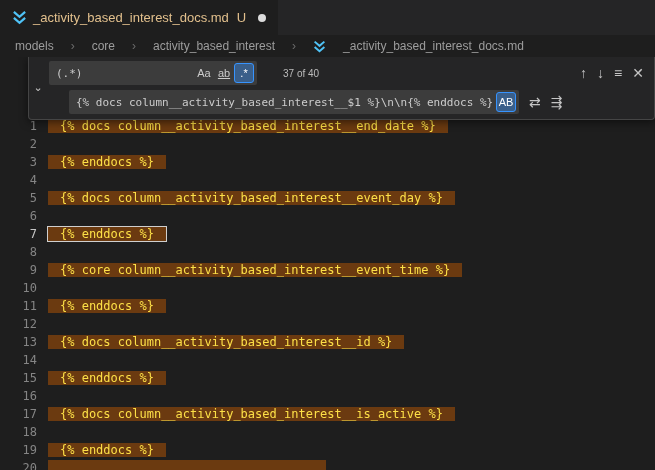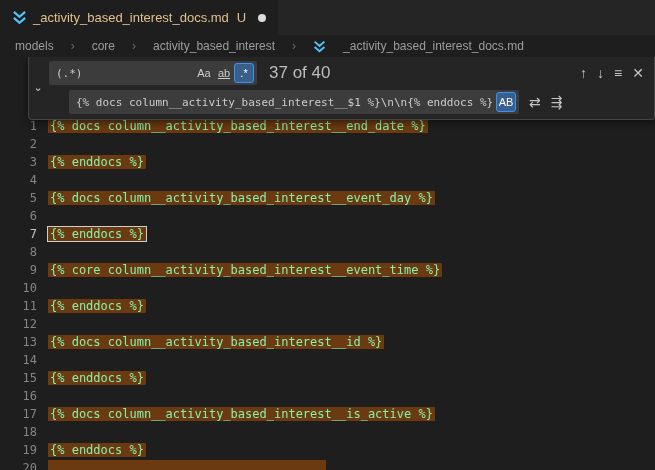--- a/index.html
+++ b/index.html
@@ -28,21 +28,21 @@
   
   .editor { position:absolute; top:57px; left:0; right:0; bottom:0; overflow:hidden; }
   .lines { padding-top:60px; }
   .line { display:flex; height:18px; align-items:center; font-family:"DejaVu Sans Mono", monospace; font-size:12px; }
   .ln {
     width:46px; flex:0 0 auto; text-align:right; padding-right:9px;
     color:#858585; font-size:12px; user-select:none;
   }
   .ln.active { color:#c6c6c6; }
   .lc { flex:1; white-space:pre; padding-left:2px; color:#d4d4d4; }
-  .match { background:#6b3a10; color:#86efac; padding:0 2px; }
+  .match { background:#6b3a10; color:#fde047; padding:0 12px; }
   .match.current { outline:1px solid #cfcfcf; outline-offset:0; }
   .match.clipped { display:inline-block; width:278px; height:17px; }
   
   .find-widget {
     position:absolute; top:0; left:28px; right:0; z-index:10;
     background:#252526; border:1px solid #454545; border-top:none;
     border-radius:0 0 4px 4px; box-shadow:0 2px 8px rgba(0,0,0,.55);
     display:flex; padding:4px 6px 5px 0; gap:2px;
   }
   .toggle-col { width:18px; display:flex; align-items:center; justify-content:center; color:#c5c5c5; cursor:pointer; font-size:11px; }
@@ -58,21 +58,21 @@
     flex:1; font-family:"DejaVu Sans Mono", monospace; font-size:11px; color:#cccccc;
     white-space:pre; overflow:hidden;
   }
   .opt-btn {
     min-width:20px; height:20px; display:flex; align-items:center; justify-content:center;
     color:#cccccc; font-size:11px; border-radius:3px; cursor:pointer; flex:0 0 auto;
     border:1px solid transparent; font-family:"Liberation Sans", sans-serif;
   }
   .opt-btn.active { background:rgba(55,148,255,.40); border-color:#3794ff; color:#ffffff; }
   .opt-btn.ww { text-decoration:underline; }
-  .results { color:#bcbcbc; font-size:17px; margin-left:6px; white-space:nowrap; }
+  .results { color:#bcbcbc; font-size:10px; margin-left:20px; white-space:nowrap; }
   .nav-btns { margin-left:auto; display:flex; align-items:center; gap:10px; padding-right:4px; }
   .icon-btn { color:#c5c5c5; font-size:14px; cursor:pointer; line-height:1; }
   .repl-btns { display:flex; align-items:center; gap:10px; margin-left:4px; }
 </style>
 </head>
 <body>
 
 <div class="window">
 
   <div class="tabbar">

